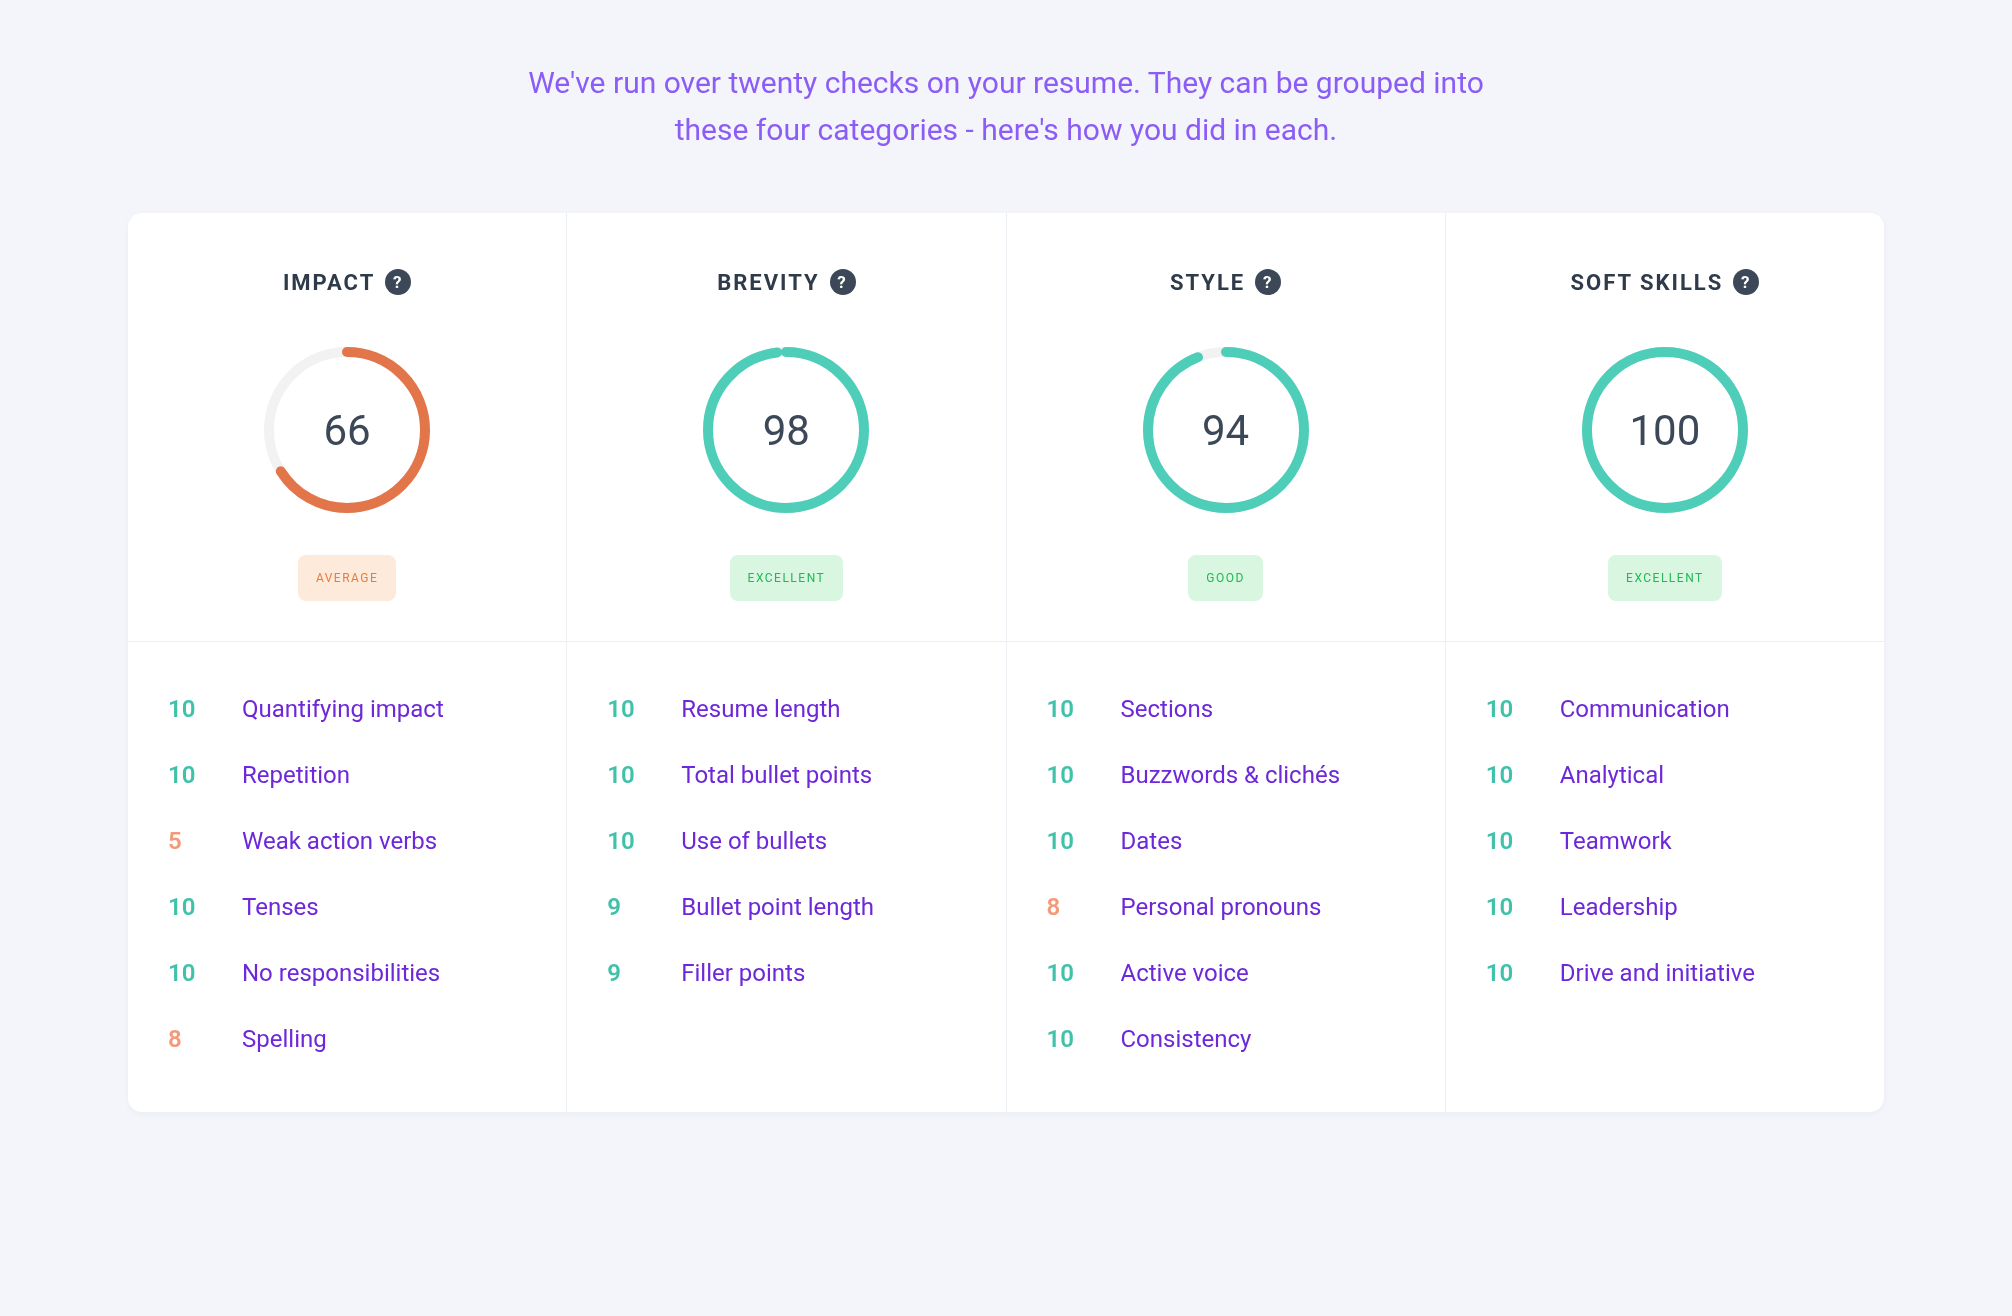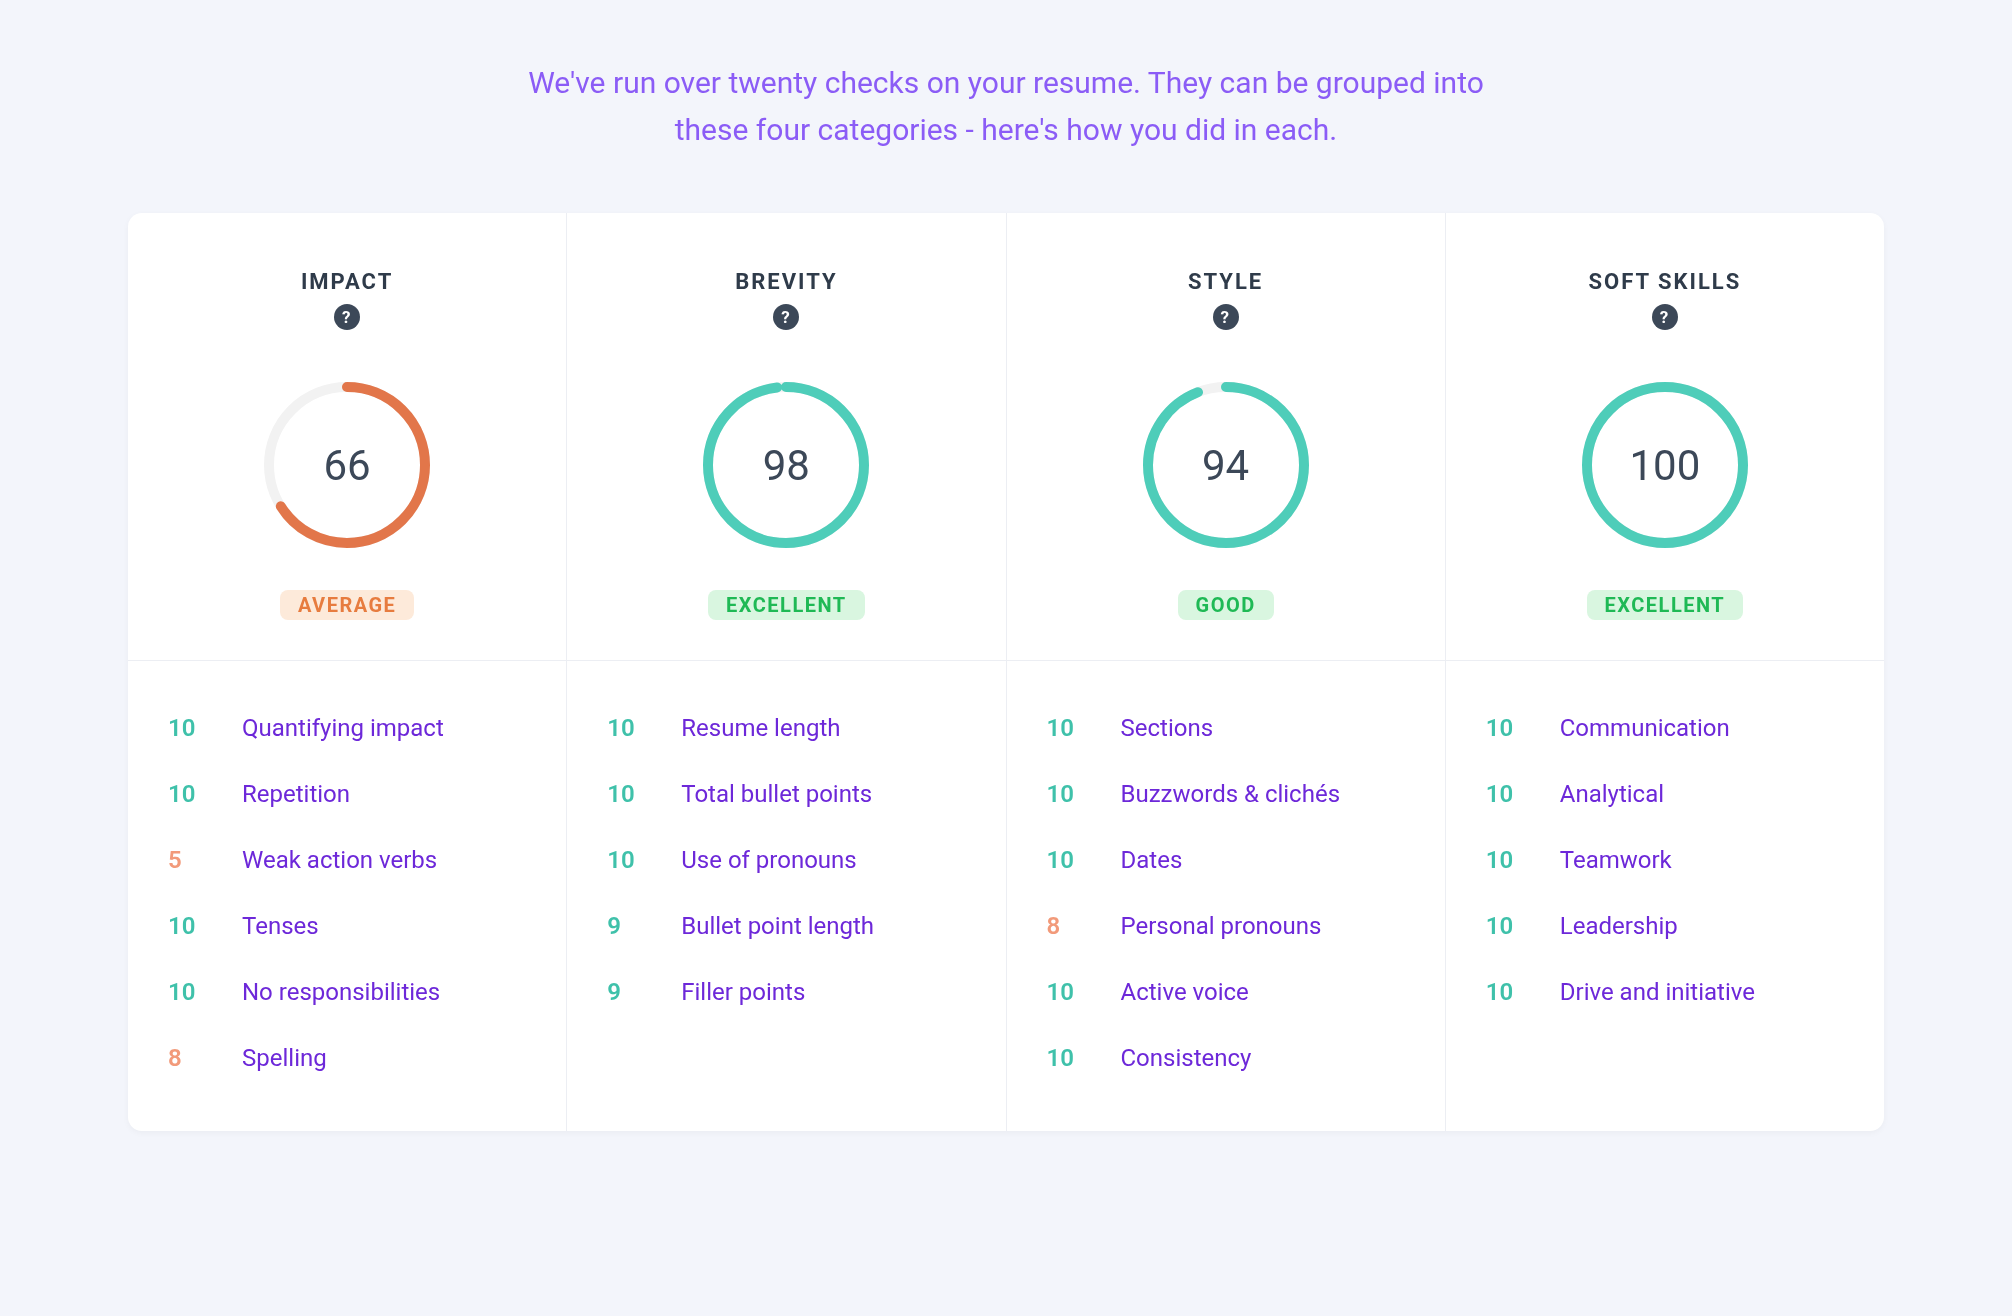--- a/index.html
+++ b/index.html
@@ -39,21 +39,20 @@
     padding: 56px 30px 0;
   }
   .title-row {
     display: inline-flex;
     align-items: center;
     gap: 10px;
     font-weight: 700;
     letter-spacing: 2px;
     font-size: 22px;
     color: #2f3b4a;
-    flex-direction: column;
   }
   .help-icon {
     display: inline-flex;
     align-items: center;
     justify-content: center;
     width: 26px; height: 26px;
     border-radius: 50%;
     background: #3c4858;
     color: #fff;
     font-size: 17px;
@@ -75,25 +74,25 @@
     inset: 0;
     display: flex;
     align-items: center;
     justify-content: center;
     font-size: 42px;
     font-weight: 400;
     color: #3c4858;
   }
   .badge {
     display: inline-block;
-    padding: 3px 18px;
+    padding: 16px 18px;
     border-radius: 8px;
-    font-weight: 700;
+    font-weight: 400;
     letter-spacing: 1.5px;
-    font-size: 20px;
+    font-size: 12px;
   }
   .badge.orange { background: #fdeada; color: #e77c3f; }
   .badge.green  { background: #d9f6e0; color: #1fb955; }
   .divider {
     height: 1px;
     background: #eceef3;
     margin: 40px 0 0;
   }
   .items {
     padding: 34px 40px 40px;
@@ -177,21 +176,21 @@
         <div class="item">
           <span class="num teal">10</span>
           <span class="label">Resume length</span>
         </div>
         <div class="item">
           <span class="num teal">10</span>
           <span class="label">Total bullet points</span>
         </div>
         <div class="item">
           <span class="num teal">10</span>
-          <span class="label">Use of pronouns</span>
+          <span class="label">Use of bullets</span>
         </div>
         <div class="item">
           <span class="num teal">9</span>
           <span class="label">Bullet point length</span>
         </div>
         <div class="item">
           <span class="num teal">9</span>
           <span class="label">Filler points</span>
         </div>
       </div>

